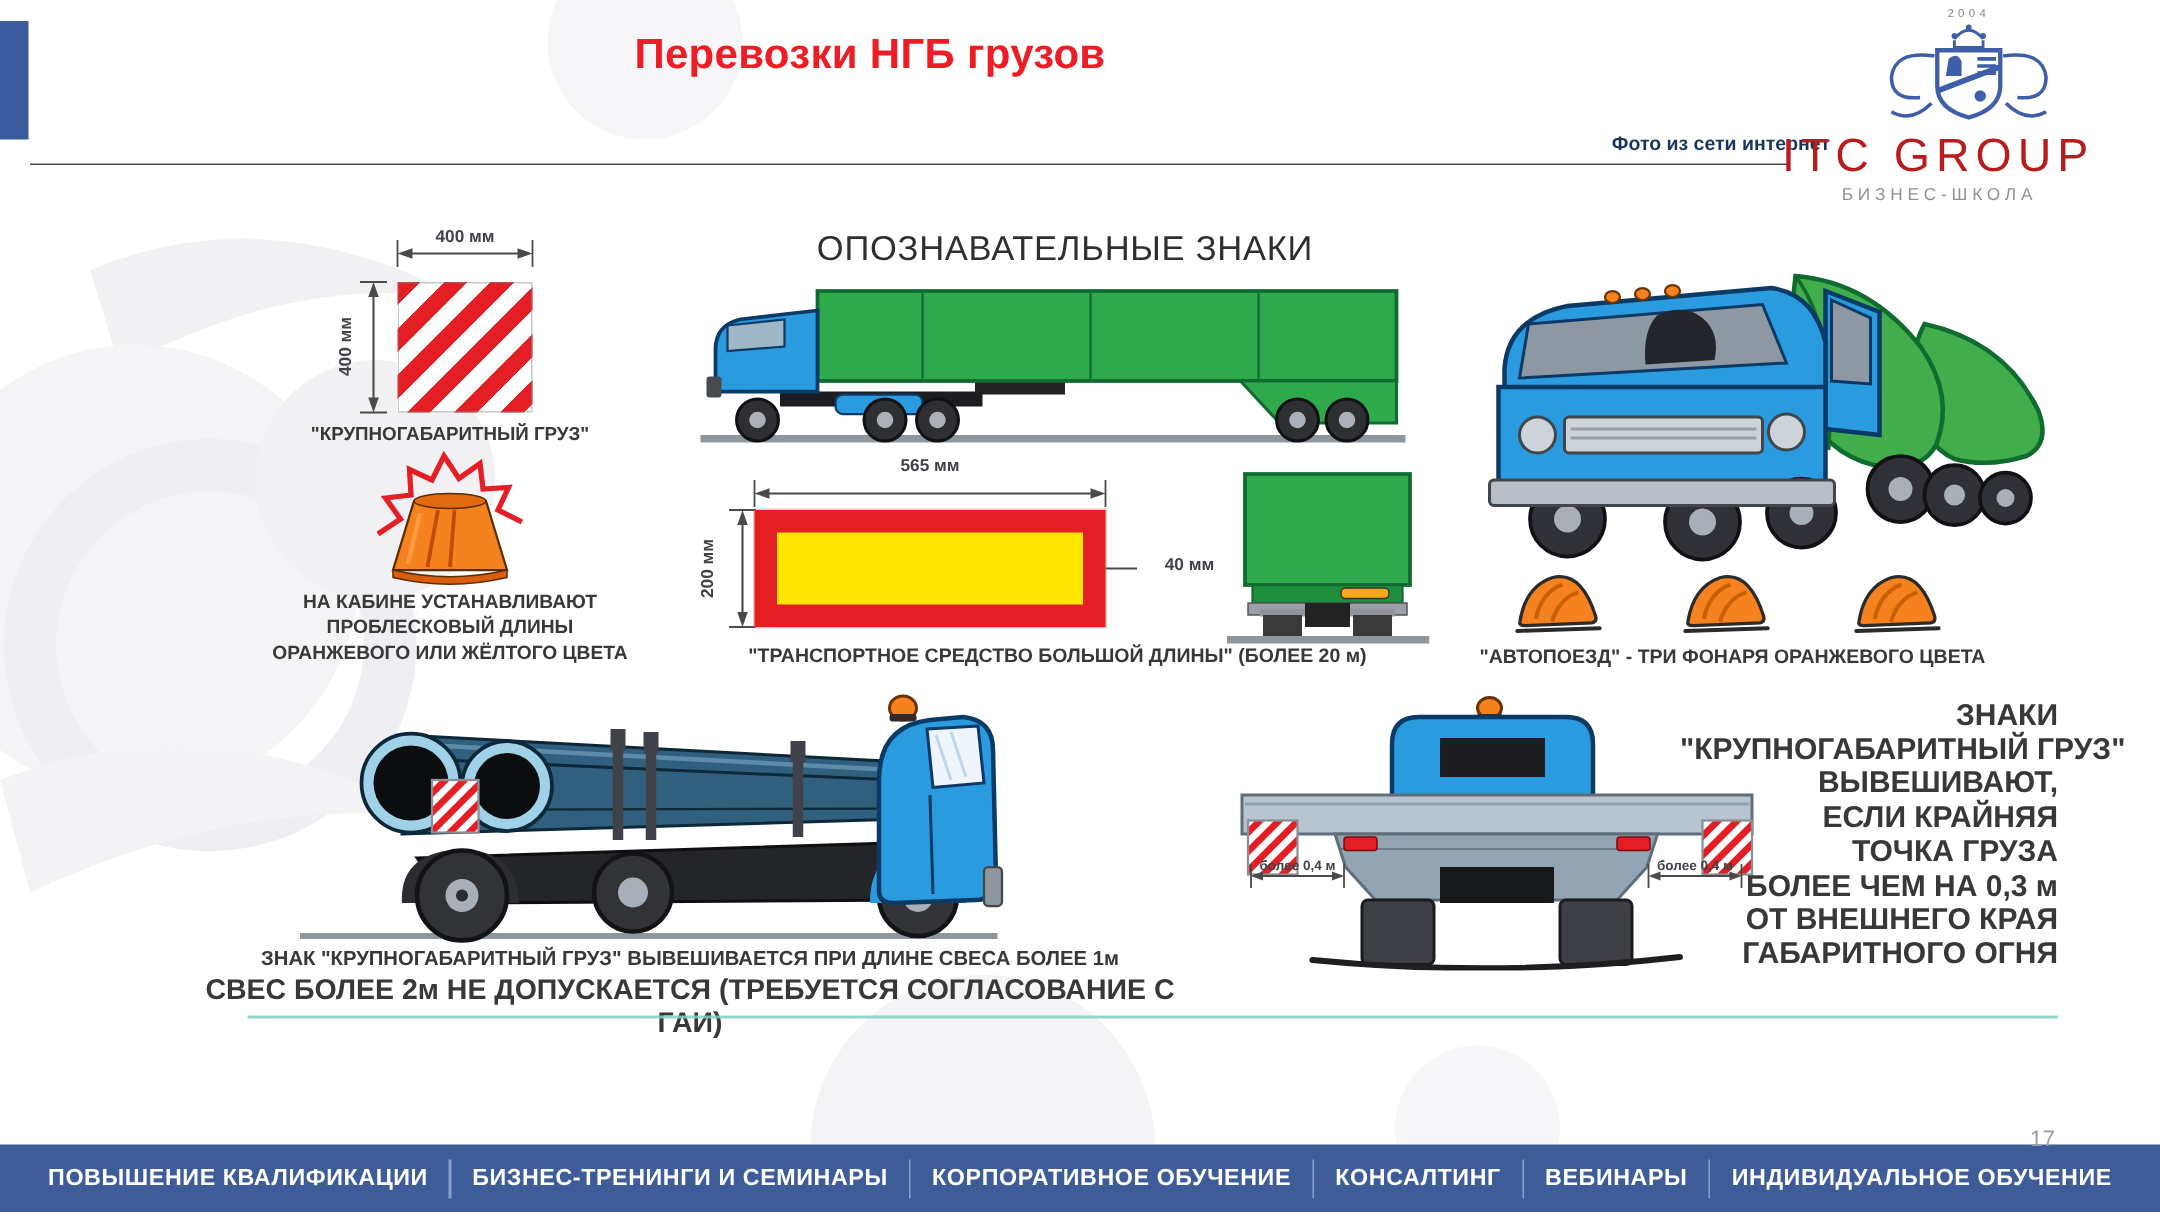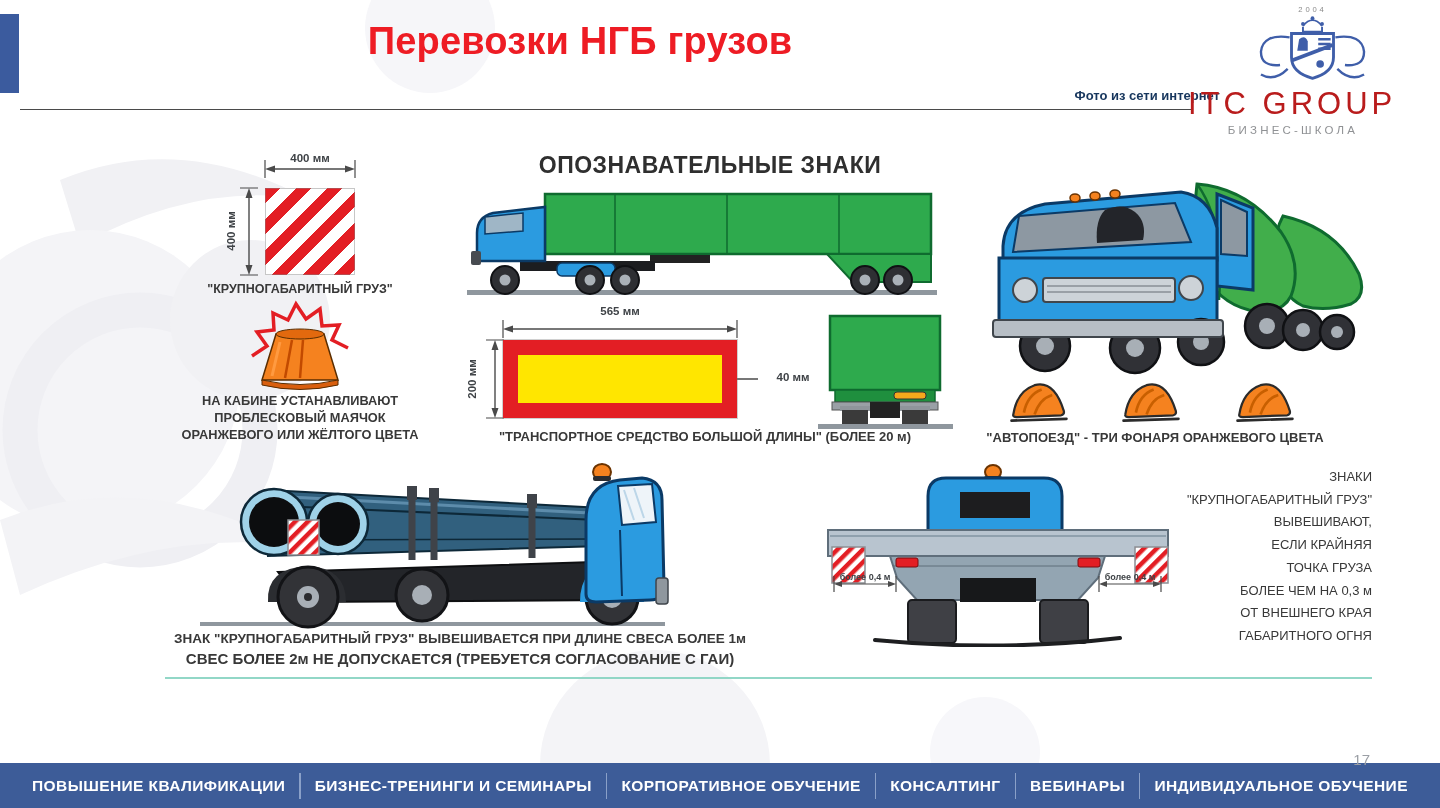--- a/index.html
+++ b/index.html
@@ -1,33 +1,33 @@
 <!DOCTYPE html>
 <html><head>
 <meta charset="utf-8">
 <style>
   html,body{margin:0;padding:0;background:#ffffff;font-family:"Liberation Sans",sans-serif;}
   .slide{position:relative;width:1440px;height:808px;overflow:hidden;background:#fff;}
   .abs{position:absolute;}
   .cap{font-weight:bold;color:#383838;text-align:center;}
   .dim{font-weight:bold;color:#3f4347;font-size:11.5px;text-align:center;white-space:nowrap;}
   .rot{transform:rotate(-90deg);transform-origin:center center;}
-  .title{font-size:38px;font-weight:bold;color:#ee1c24;text-align:center;letter-spacing:.2px;}
+  .title{font-size:28px;font-weight:bold;color:#ee1c24;text-align:center;letter-spacing:.2px;}
   .credit{font-size:13px;font-weight:bold;color:#17365d;text-align:right;}
   .logo-name{font-size:31px;color:#b91c1c;text-align:left;letter-spacing:4px;font-weight:400;}
   .logo-sub{font-size:11.5px;color:#8f9194;text-align:center;letter-spacing:3.2px;}
-  .info-title{font-size:23px;font-weight:700;color:#2f2f2f;text-align:center;letter-spacing:.5px;}
+  .info-title{font-size:23px;font-weight:400;color:#2f2f2f;text-align:center;letter-spacing:.5px;}
   .sq400{background:repeating-linear-gradient(135deg,#e31e24 0 11px,#ffffff 11px 22px);box-shadow:inset 0 0 0 1px rgba(130,130,130,.45);}
   .rect565{box-sizing:border-box;border:15px solid #e31e24;background:#ffe600;box-shadow:0 0 0 1px rgba(120,120,120,.35);}
   .teal-line{background:#7fd0bd;opacity:.85;}
   .footer{display:flex;align-items:center;justify-content:center;background:#3d5c98;}
   .footer .item{color:#ffffff;font-weight:bold;font-size:15.5px;letter-spacing:.4px;padding:0 14px;white-space:nowrap;}
   .footer .sep{width:1.5px;height:26px;background:#8aa0c8;}
   .pagenum{font-size:15px;color:#9b9fa5;text-align:right;}
-  .rtext{font-size:13px;font-weight:normal;color:#383838;text-align:right;line-height:22.7px;white-space:nowrap;}
+  .rtext{font-size:20px;font-weight:bold;color:#383838;text-align:right;line-height:22.7px;white-space:nowrap;}
   svg{display:block;}
 </style>
 </head>
 <body>
 
 <div class="slide">
 
   <svg width="0" height="0" style="position:absolute" aria-hidden="true">
     <defs>
       <pattern id="stripesP" patternUnits="userSpaceOnUse" width="9" height="9" patternTransform="rotate(45)">
@@ -91,21 +91,21 @@
   <svg class="abs" style="left:240px;top:300px" width="120" height="100" viewBox="0 0 120 100">
     <polyline points="12,56 27,46 17,32 34,30 33,13 48,20 56,4 66,19 80,9 82,26 99,25 92,40 108,48" fill="none" stroke="#e31e24" stroke-width="3.5"></polyline>
     <path d="M36,34 L84,34 L98,80 L22,80 Z" fill="#f5821f" stroke="#5a2d00" stroke-width="1.5"></path>
     <ellipse cx="60" cy="34" rx="24" ry="5" fill="#e2690e" stroke="#5a2d00" stroke-width="1"></ellipse>
     <path d="M52,40 L45,78 M63,40 L60,78" stroke="#c24a00" stroke-width="2.5"></path>
     <path d="M40,42 L32,76" stroke="#ff9a40" stroke-width="3"></path>
     <path d="M22,80 Q60,89 98,80 L98,85 Q60,94 22,85 Z" fill="#d95f0e" stroke="#5a2d00" stroke-width="1"></path>
   </svg>
   <div class="abs cap" style="left:150px;top:392px;width:300px;font-size:12.8px;line-height:17px">
     <div>НА КАБИНЕ УСТАНАВЛИВАЮТ</div>
-    <div>ПРОБЛЕСКОВЫЙ МАЯЧОК</div>
+    <div>ПРОБЛЕСКОВЫЙ ДЛИНЫ</div>
     <div>ОРАНЖЕВОГО ИЛИ ЖЁЛТОГО ЦВЕТА</div>
   </div>
 
   <svg class="abs" style="left:465px;top:185px" width="475" height="115" viewBox="0 0 475 115">
     <rect x="2" y="105" width="470" height="5" fill="#8f979e"></rect>
     <rect x="80" y="9" width="386" height="60" fill="#2eaa4d" stroke="#0f6b2f" stroke-width="2.5"></rect>
     <path d="M150,10 V68 M262,10 V68 M374,10 V68" stroke="#0f6b2f" stroke-width="1.5"></path>
     <path d="M466,69 L466,97 L388,97 L362,69 Z" fill="#2eaa4d" stroke="#0f6b2f" stroke-width="2"></path>
     <rect x="185" y="70" width="60" height="8" fill="#222"></rect>
     <rect x="55" y="76" width="135" height="10" fill="#1c1d20"></rect>
@@ -232,21 +232,21 @@
     <path d="M434,142 Q434,110 462,110 Q490,110 490,142" fill="none" stroke="#2b9be0" stroke-width="8"></path>
     <path d="M436,134 V60 Q436,24 470,20 L492,18 Q512,20 512,40 L514,126 Q514,140 500,140 L446,142 Q436,142 436,134 Z" fill="#2b9be0" stroke="#0b3a66" stroke-width="3"></path>
     <path d="M468,26 L502,24 L506,62 L472,65 Z" fill="#eef4f9" stroke="#0b3a66" stroke-width="2"></path>
     <path d="M474,30 L484,60 M484,28 L494,58" stroke="#bcd6e8" stroke-width="2"></path>
     <path d="M470,70 L472,136" stroke="#0b3a66" stroke-width="2"></path>
     <ellipse cx="452" cy="12" rx="9" ry="8" fill="#f5821f" stroke="#6b3300" stroke-width="2"></ellipse>
     <rect x="443" y="16" width="18" height="5" rx="2" fill="#2b2d31"></rect>
     <rect x="506" y="118" width="12" height="26" rx="3" fill="#8f979e" stroke="#40464c" stroke-width="1.5"></rect>
   </svg>
   <div class="abs cap" style="left:130px;top:631px;width:660px;font-size:13.5px">ЗНАК "КРУПНОГАБАРИТНЫЙ ГРУЗ" ВЫВЕШИВАЕТСЯ ПРИ ДЛИНЕ СВЕСА БОЛЕЕ 1м</div>
-  <div class="abs cap" style="left:130px;top:650px;width:660px;font-size:15px">СВЕС БОЛЕЕ 2м НЕ ДОПУСКАЕТСЯ (ТРЕБУЕТСЯ СОГЛАСОВАНИЕ С ГАИ)</div>
+  <div class="abs cap" style="left:130px;top:650px;width:660px;font-size:19px">СВЕС БОЛЕЕ 2м НЕ ДОПУСКАЕТСЯ (ТРЕБУЕТСЯ СОГЛАСОВАНИЕ С ГАИ)</div>
 
   <svg class="abs" style="left:820px;top:462px" width="355" height="185" viewBox="0 0 355 185">
     <ellipse cx="173" cy="10" rx="8" ry="7" fill="#f5821f" stroke="#6b3300" stroke-width="2"></ellipse>
     <rect x="164" y="14" width="18" height="4" rx="2" fill="#2b2d31"></rect>
     <path d="M108,73 L108,34 Q108,16 126,16 L224,16 Q242,16 242,34 L242,73 Z" fill="#2b9be0" stroke="#0b3a66" stroke-width="3"></path>
     <rect x="140" y="30" width="70" height="26" fill="#1d1d1f"></rect>
     <rect x="8" y="68" width="340" height="26" fill="#b8c4cf" stroke="#5f6e7b" stroke-width="2"></rect>
     <path d="M10,74 H346" stroke="#8fa0ad" stroke-width="2"></path>
     <rect x="12" y="85" width="33" height="36" fill="url(#stripesP)" stroke="#8c8f94" stroke-width="1.5"></rect>
     <rect x="315" y="85" width="33" height="36" fill="url(#stripesP)" stroke="#8c8f94" stroke-width="1.5"></rect>

